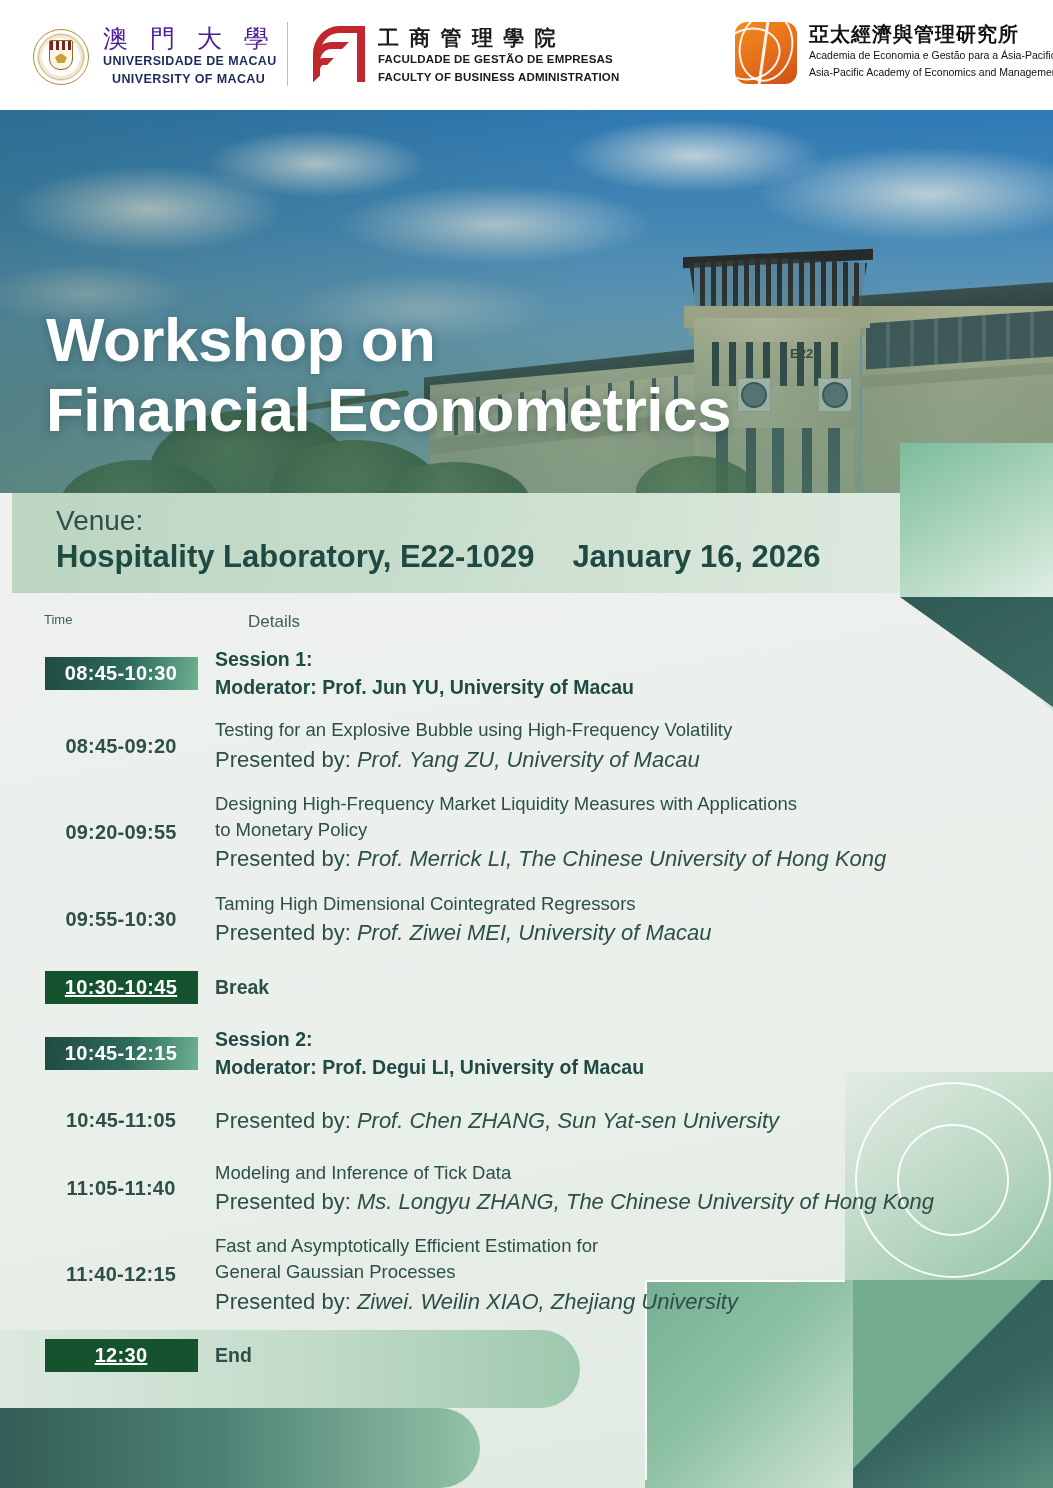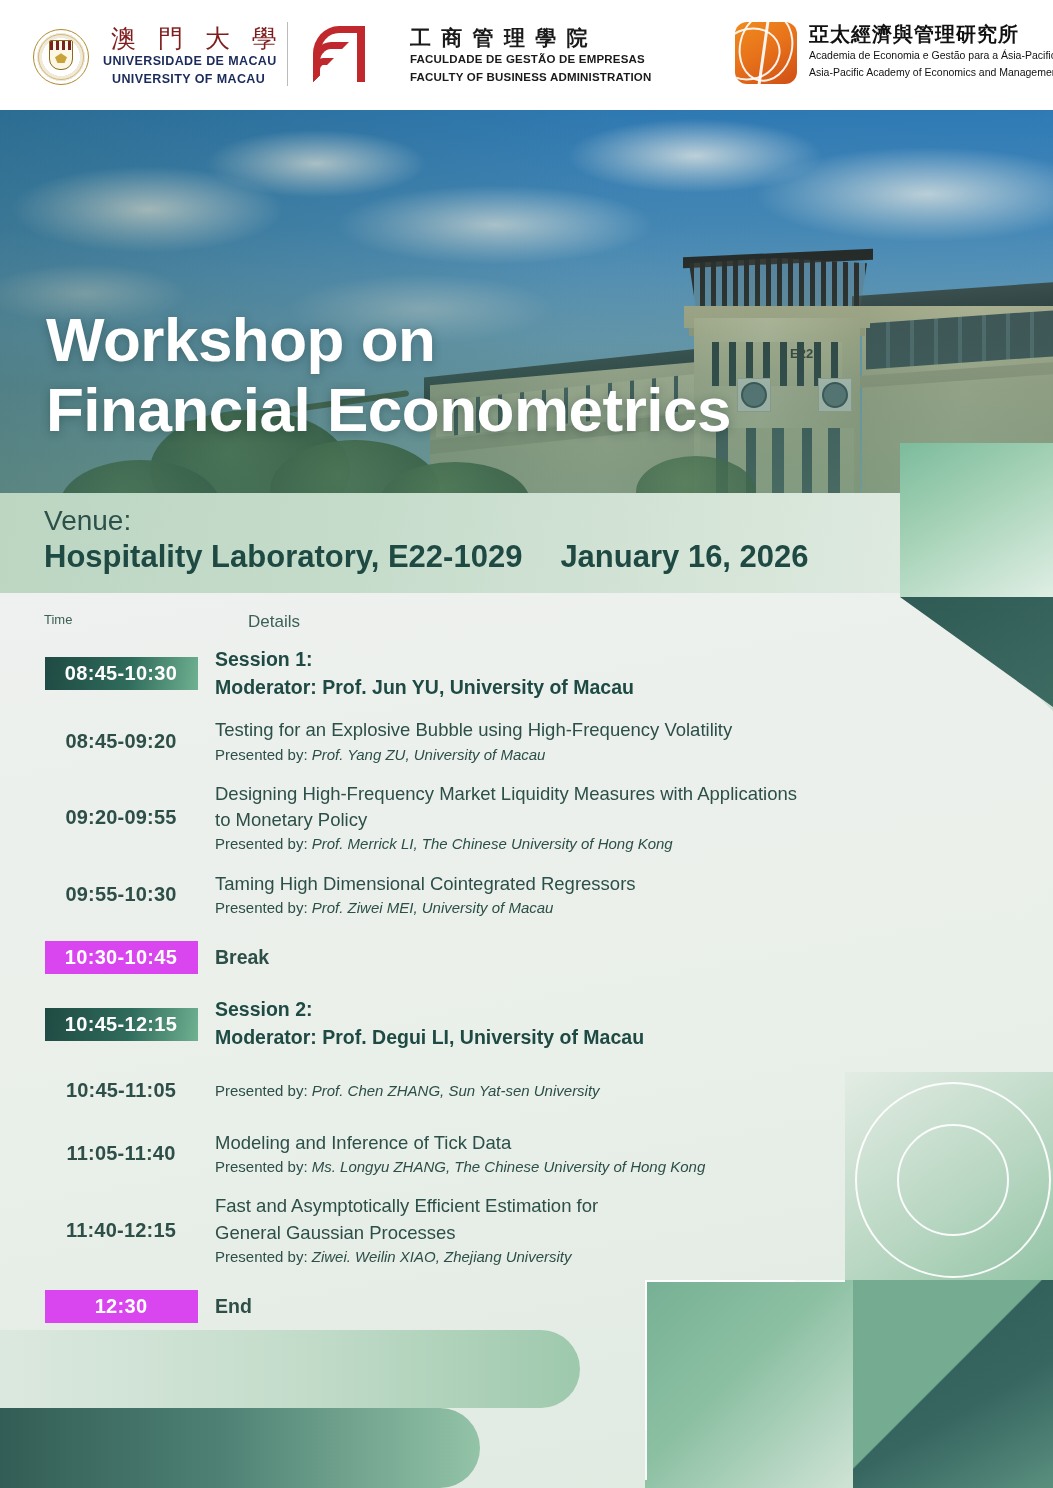--- a/index.html
+++ b/index.html
@@ -43,35 +43,35 @@
     clip-path:polygon(50% 0,100% 40%,78% 100%,22% 100%,0 40%);
   }
   .crest-ring-text {
     position:absolute; left:0; top:0; width:100%; height:100%;
     border-radius:50%;
     background:
       radial-gradient(circle at 50% 50%, transparent 19px, rgba(176,138,46,.18) 19px, rgba(176,138,46,.18) 24px, transparent 24px);
   }
   .logo-um-txt { margin-left:14px; }
   .um-cn {
-    font-size:25px; color:#7f1d1d; letter-spacing:7px; line-height:1.05;
-    font-family:"DejaVu Sans", sans-serif; white-space:nowrap;margin-left:8px;
+    font-size:25px; color:#4c1d95; letter-spacing:7px; line-height:1.05;
+    font-family:"DejaVu Sans", sans-serif; white-space:nowrap;
   }
   .um-pt, .um-en {
     font-size:12.5px; font-weight:bold; color:#1b2a5a;
     letter-spacing:.4px; line-height:1.45; white-space:nowrap;
   }
   .um-en { margin-left:9px; }
 
   .hdr-divider {
     position:absolute; left:287px; top:22px; width:1px; height:64px;
     background:#bbb;
   }
 
-  .logo-fba { position:absolute; left:313px; top:26px; display:flex; align-items:flex-start;gap:32px; }
+  .logo-fba { position:absolute; left:313px; top:26px; display:flex; align-items:flex-start; }
   .fba-mark { width:52px; height:56px; position:relative; flex:0 0 auto; overflow:hidden; }
   .arcband {
     position:absolute; left:0; bottom:0; width:52px; height:56px;
   }
   .arcband span {
     position:absolute; bottom:0; left:0; border:7px solid #c0282d;
     border-right-color:transparent; border-bottom-color:transparent;
     border-radius:50% 0 0 0;
     background:transparent;
   }
@@ -263,21 +263,21 @@
     background:linear-gradient(150deg,#7cbb9c 0%,#a7d3b8 45%,#dfeee4 100%);
   }
   .tri-hero {
     position:absolute; left:900px; top:597px; width:153px; height:110px; z-index:24;
     background:linear-gradient(150deg,#2f5a55 0%,#3d6b62 100%);
     clip-path:polygon(100% 0, 100% 100%, 0 0);
   }
 
   
   .venue {
-    position:absolute; left:0; top:493px; width:919px; height:100px; z-index:20;
+    position:absolute; left:12px; top:493px; width:919px; height:100px; z-index:20;
     background:linear-gradient(100deg,#bcd6c2 0%,#c6dccb 40%,#dfeae0 100%);
   }
   .venue-label {
     position:absolute; left:44px; top:12px;
     font-size:28px; color:#2d504a; font-weight:normal;
   }
   .venue-main {
     position:absolute; left:44px; top:46px; display:flex; align-items:center;
   }
   .venue-place {
@@ -320,34 +320,34 @@
   }
   .row-details { margin-left:9px; flex:1 1 auto; padding-right:30px; }
 
   .badge {
     display:inline-block; padding:5px 0; width:153px; text-align:center;
     font-size:20px; font-weight:bold; color:#ffffff; letter-spacing:.3px;
   }
   .badge-session {
     background:linear-gradient(100deg,#1f4a43 0%,#2f6b5b 55%,#6fb191 100%);
   }
-  .badge-grey { background:#d946ef; }
+  .badge-grey { background:#14532d;text-decoration:underline; }
 
   .plain-time {
     font-size:20px; font-weight:bold; color:#2d4f48; letter-spacing:.2px;
   }
 
   .sess-title {
     font-size:19.5px; font-weight:bold; color:#1f4a43; line-height:1.42;
   }
   .talk-title {
     font-size:18.5px; color:#2c4f48; line-height:1.42; font-weight:normal;
   }
   .presenter {
-    font-size:15px; color:#2c4f48; line-height:1.42;
+    font-size:22px; color:#2c4f48; line-height:1.42;
   }
   .presenter em { font-style:italic; }
   .break-label {
     font-size:19.5px; font-weight:bold; color:#2d4f48;
   }
 
   .row-spacer { height:16px; }
 
   
   .deco { position:absolute; left:0; top:0; width:1053px; height:1488px; z-index:8; pointer-events:none; }

